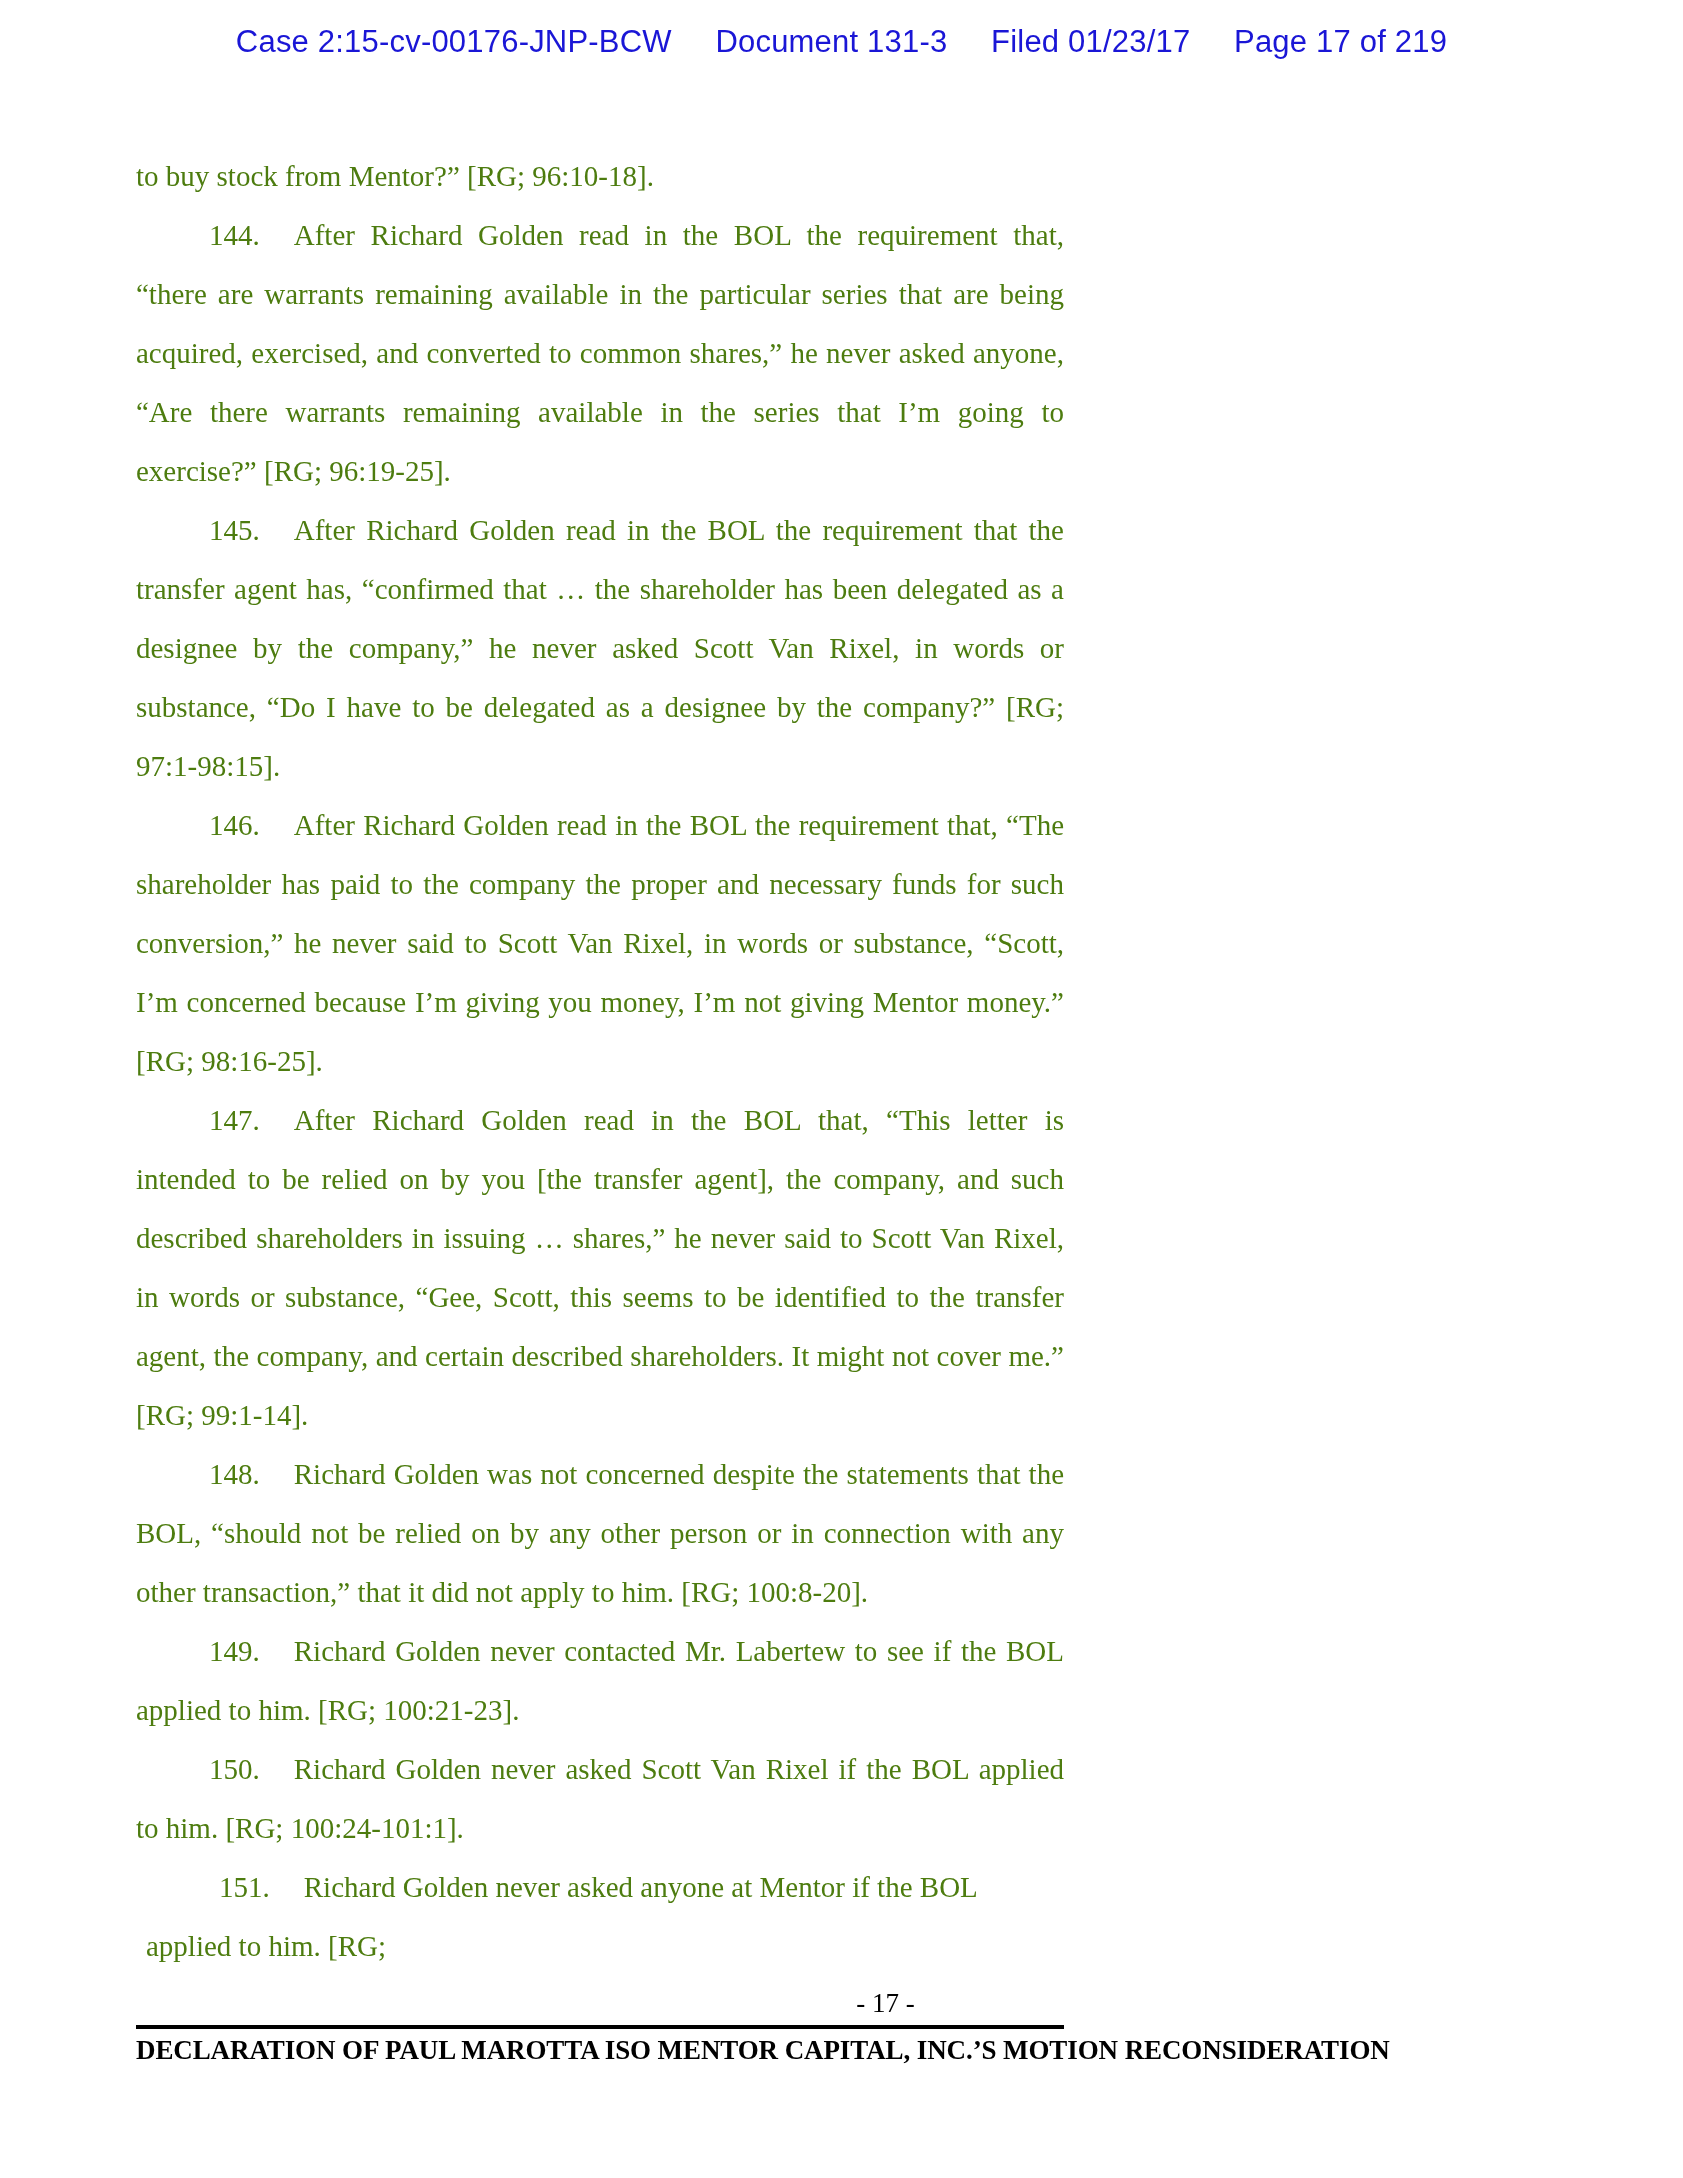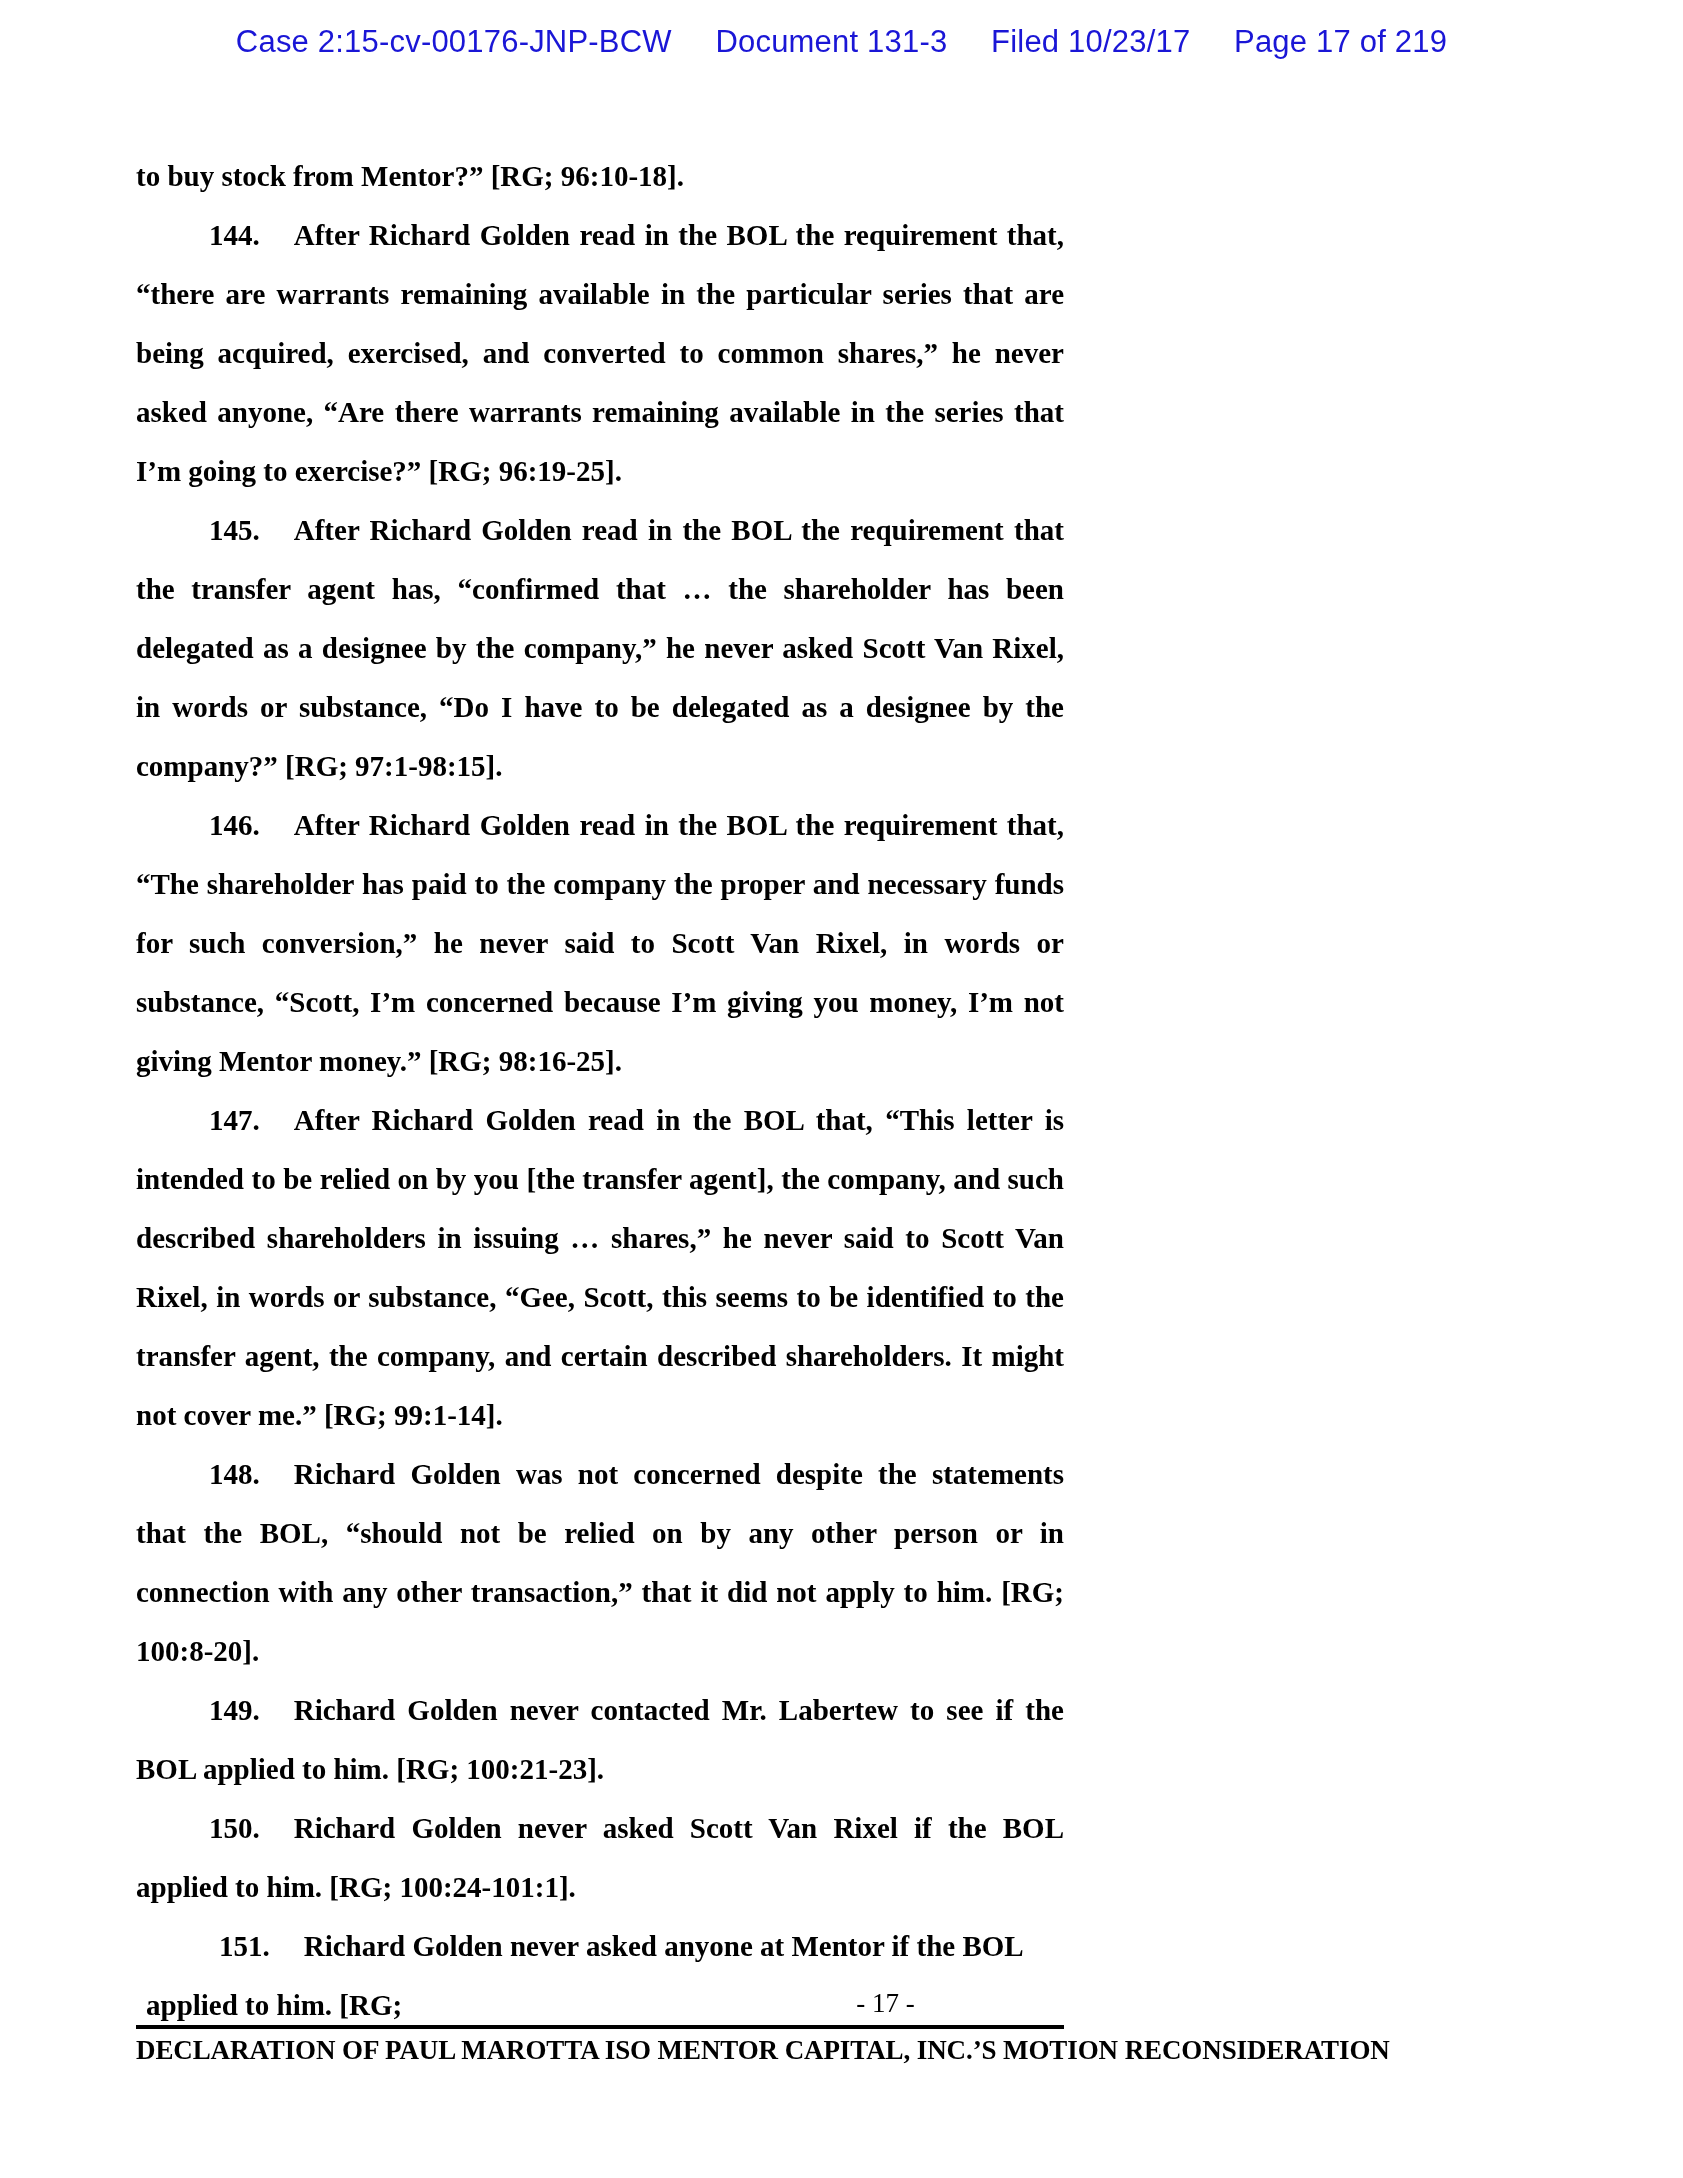--- a/index.html
+++ b/index.html
@@ -37,24 +37,23 @@
 
   
   .body-block {
     position: absolute;
     left: 136px;
     top: 147px;
     width: 928px;
     font-family: "Liberation Serif", "DejaVu Serif", serif;
     font-size: 29px;
     line-height: 59px;
-    color: #000000;
+    color: #4d7c0f;
     text-align: justify;
     text-justify: inter-word;
-    font-weight: bold;
   }
 
   .body-block p {
     margin: 0 0 0 0;
     text-align: justify;
   }
   .body-block p.cont {
     text-indent: 0;
   }
   .body-block p.numbered {
@@ -109,21 +108,21 @@
 </head>
 <body>
 
 <div class="page">
 
   <div class="ecf-header">
     <span>Case 2:15-cv-00176-JNP-BCW</span>
     <span class="ecf-gap-lg"></span>
     <span>Document 131-3</span>
     <span class="ecf-gap-lg"></span>
-    <span>Filed 10/23/17</span>
+    <span>Filed 01/23/17</span>
     <span class="ecf-gap-lg"></span>
     <span>Page 17 of 219</span>
   </div>
 
   <div class="body-block">
 
     <p class="cont">to buy stock from Mentor?”  [RG; 96:10-18].</p>
 
     <p class="numbered"><span class="num-label">144.</span><span>After Richard Golden read in the BOL the requirement that, “there are warrants remaining available in the particular series that are being acquired, exercised, and converted to common shares,” he never asked anyone, “Are there warrants remaining available in the series that I’m going to exercise?”  [RG; 96:19-25].</span></p>
 

